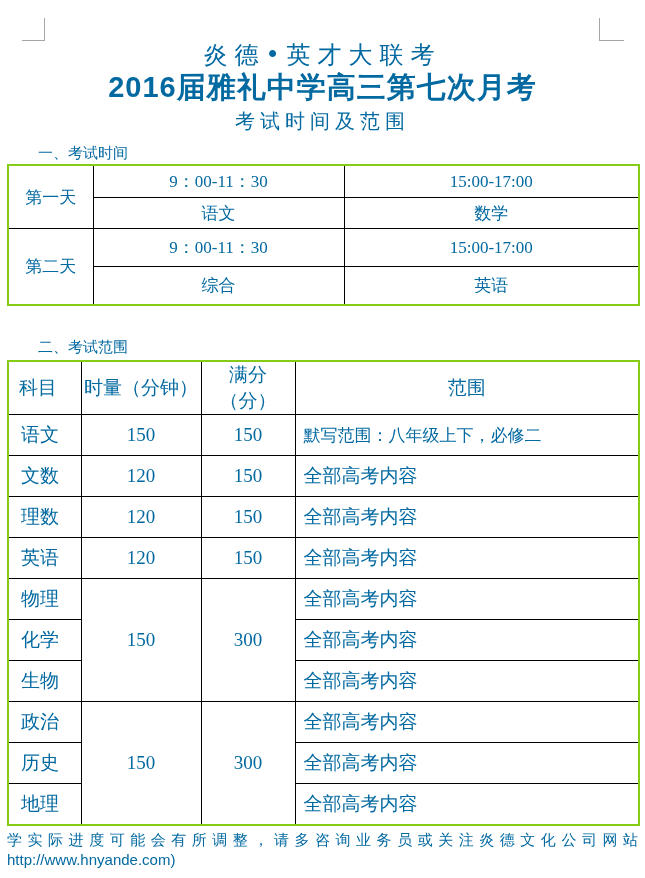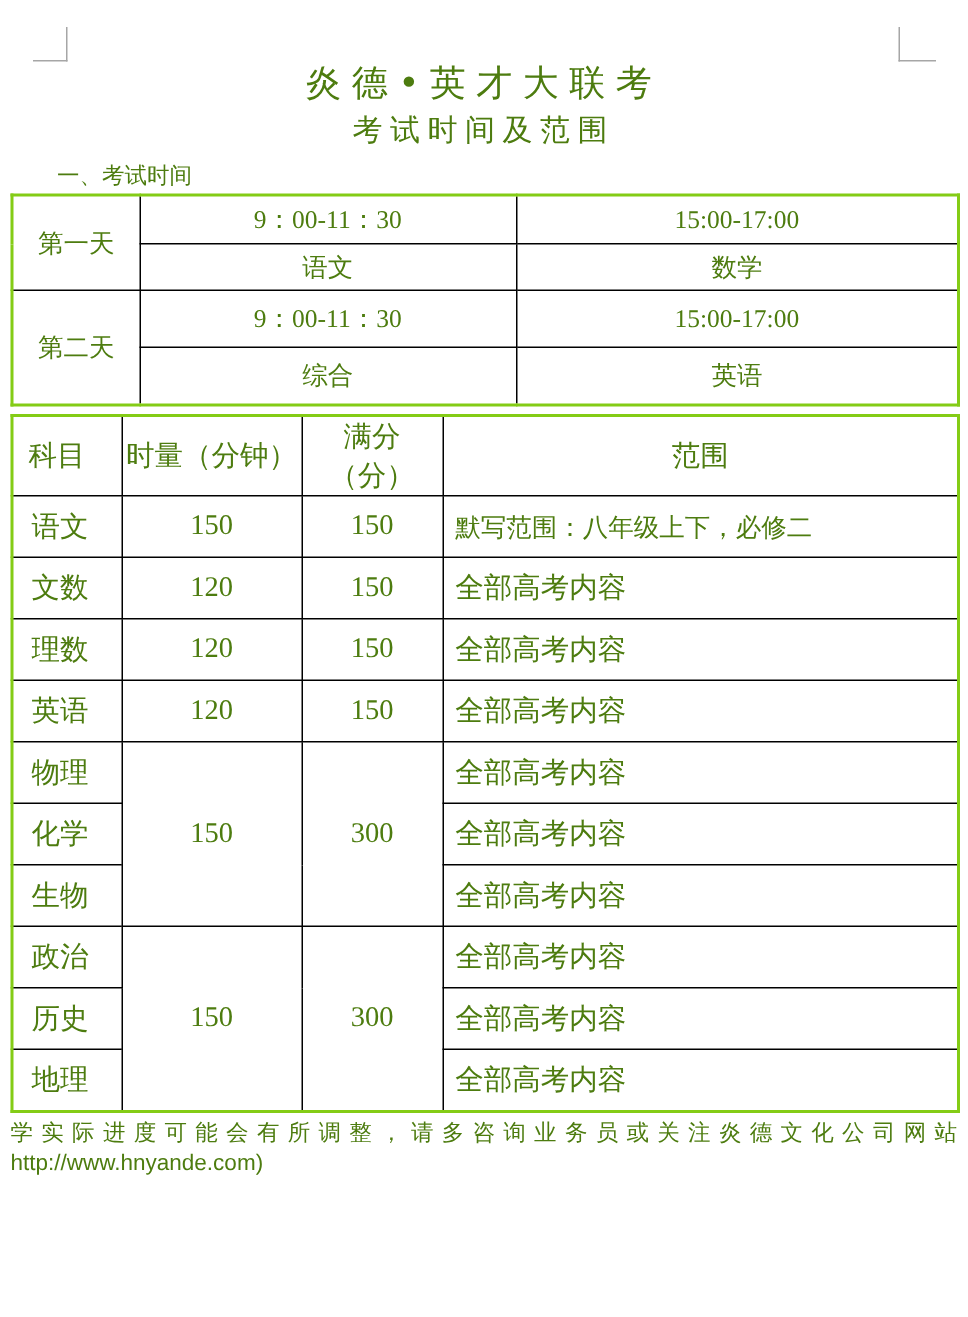--- a/index.html
+++ b/index.html
@@ -1,21 +1,21 @@
 <!DOCTYPE html>
 <html><head>
 <meta charset="utf-8">
 <style>
   html, body { margin: 0; padding: 0; background: #ffffff; }
   .page {
     position: relative;
     width: 645px;
     height: 878px;
     background: #ffffff;
-    color: #4d7c0f;
+    color: #0369a1;
     font-family: "Liberation Serif", "DejaVu Serif", serif;
     overflow: hidden;
   }
 
   
   .crop { position: absolute; width: 22px; height: 22px; }
   .crop-tl { left: 22px; top: 18px; border-right: 1px solid #a6a6a6; border-bottom: 1px solid #a6a6a6; }
   .crop-tr { left: 599px; top: 18px; width: 24px; border-left: 1px solid #a6a6a6; border-bottom: 1px solid #a6a6a6; }
 
   .title1 {
@@ -89,20 +89,21 @@
 </style>
 </head>
 <body>
 
 <div class="page">
 
   <div class="crop crop-tl"></div>
   <div class="crop crop-tr"></div>
 
   <div class="title1">炎德•英才大联考</div>
+  <div class="title2">2016届雅礼中学高三第七次月考</div>
   <div class="title3">考试时间及范围</div>
 
   <div class="section-label sec1">一、考试时间</div>
 
   <table class="tbl1">
     <colgroup>
         <col style="width:85px">
         <col style="width:251px">
         <col style="width:295px">
       </colgroup>
@@ -121,20 +122,21 @@
         <td>9：00-11：30</td>
         <td>15:00-17:00</td>
       </tr>
       <tr class="r-d">
         <td>综合</td>
         <td>英语</td>
       </tr>
     </tbody>
   </table>
 
+  <div class="section-label sec2">二、考试范围</div>
 
   <table class="tbl2">
     <colgroup>
         <col style="width:73px">
         <col style="width:120px">
         <col style="width:94px">
         <col style="width:344px">
       </colgroup>
     <tbody>
       <tr class="hdr">

